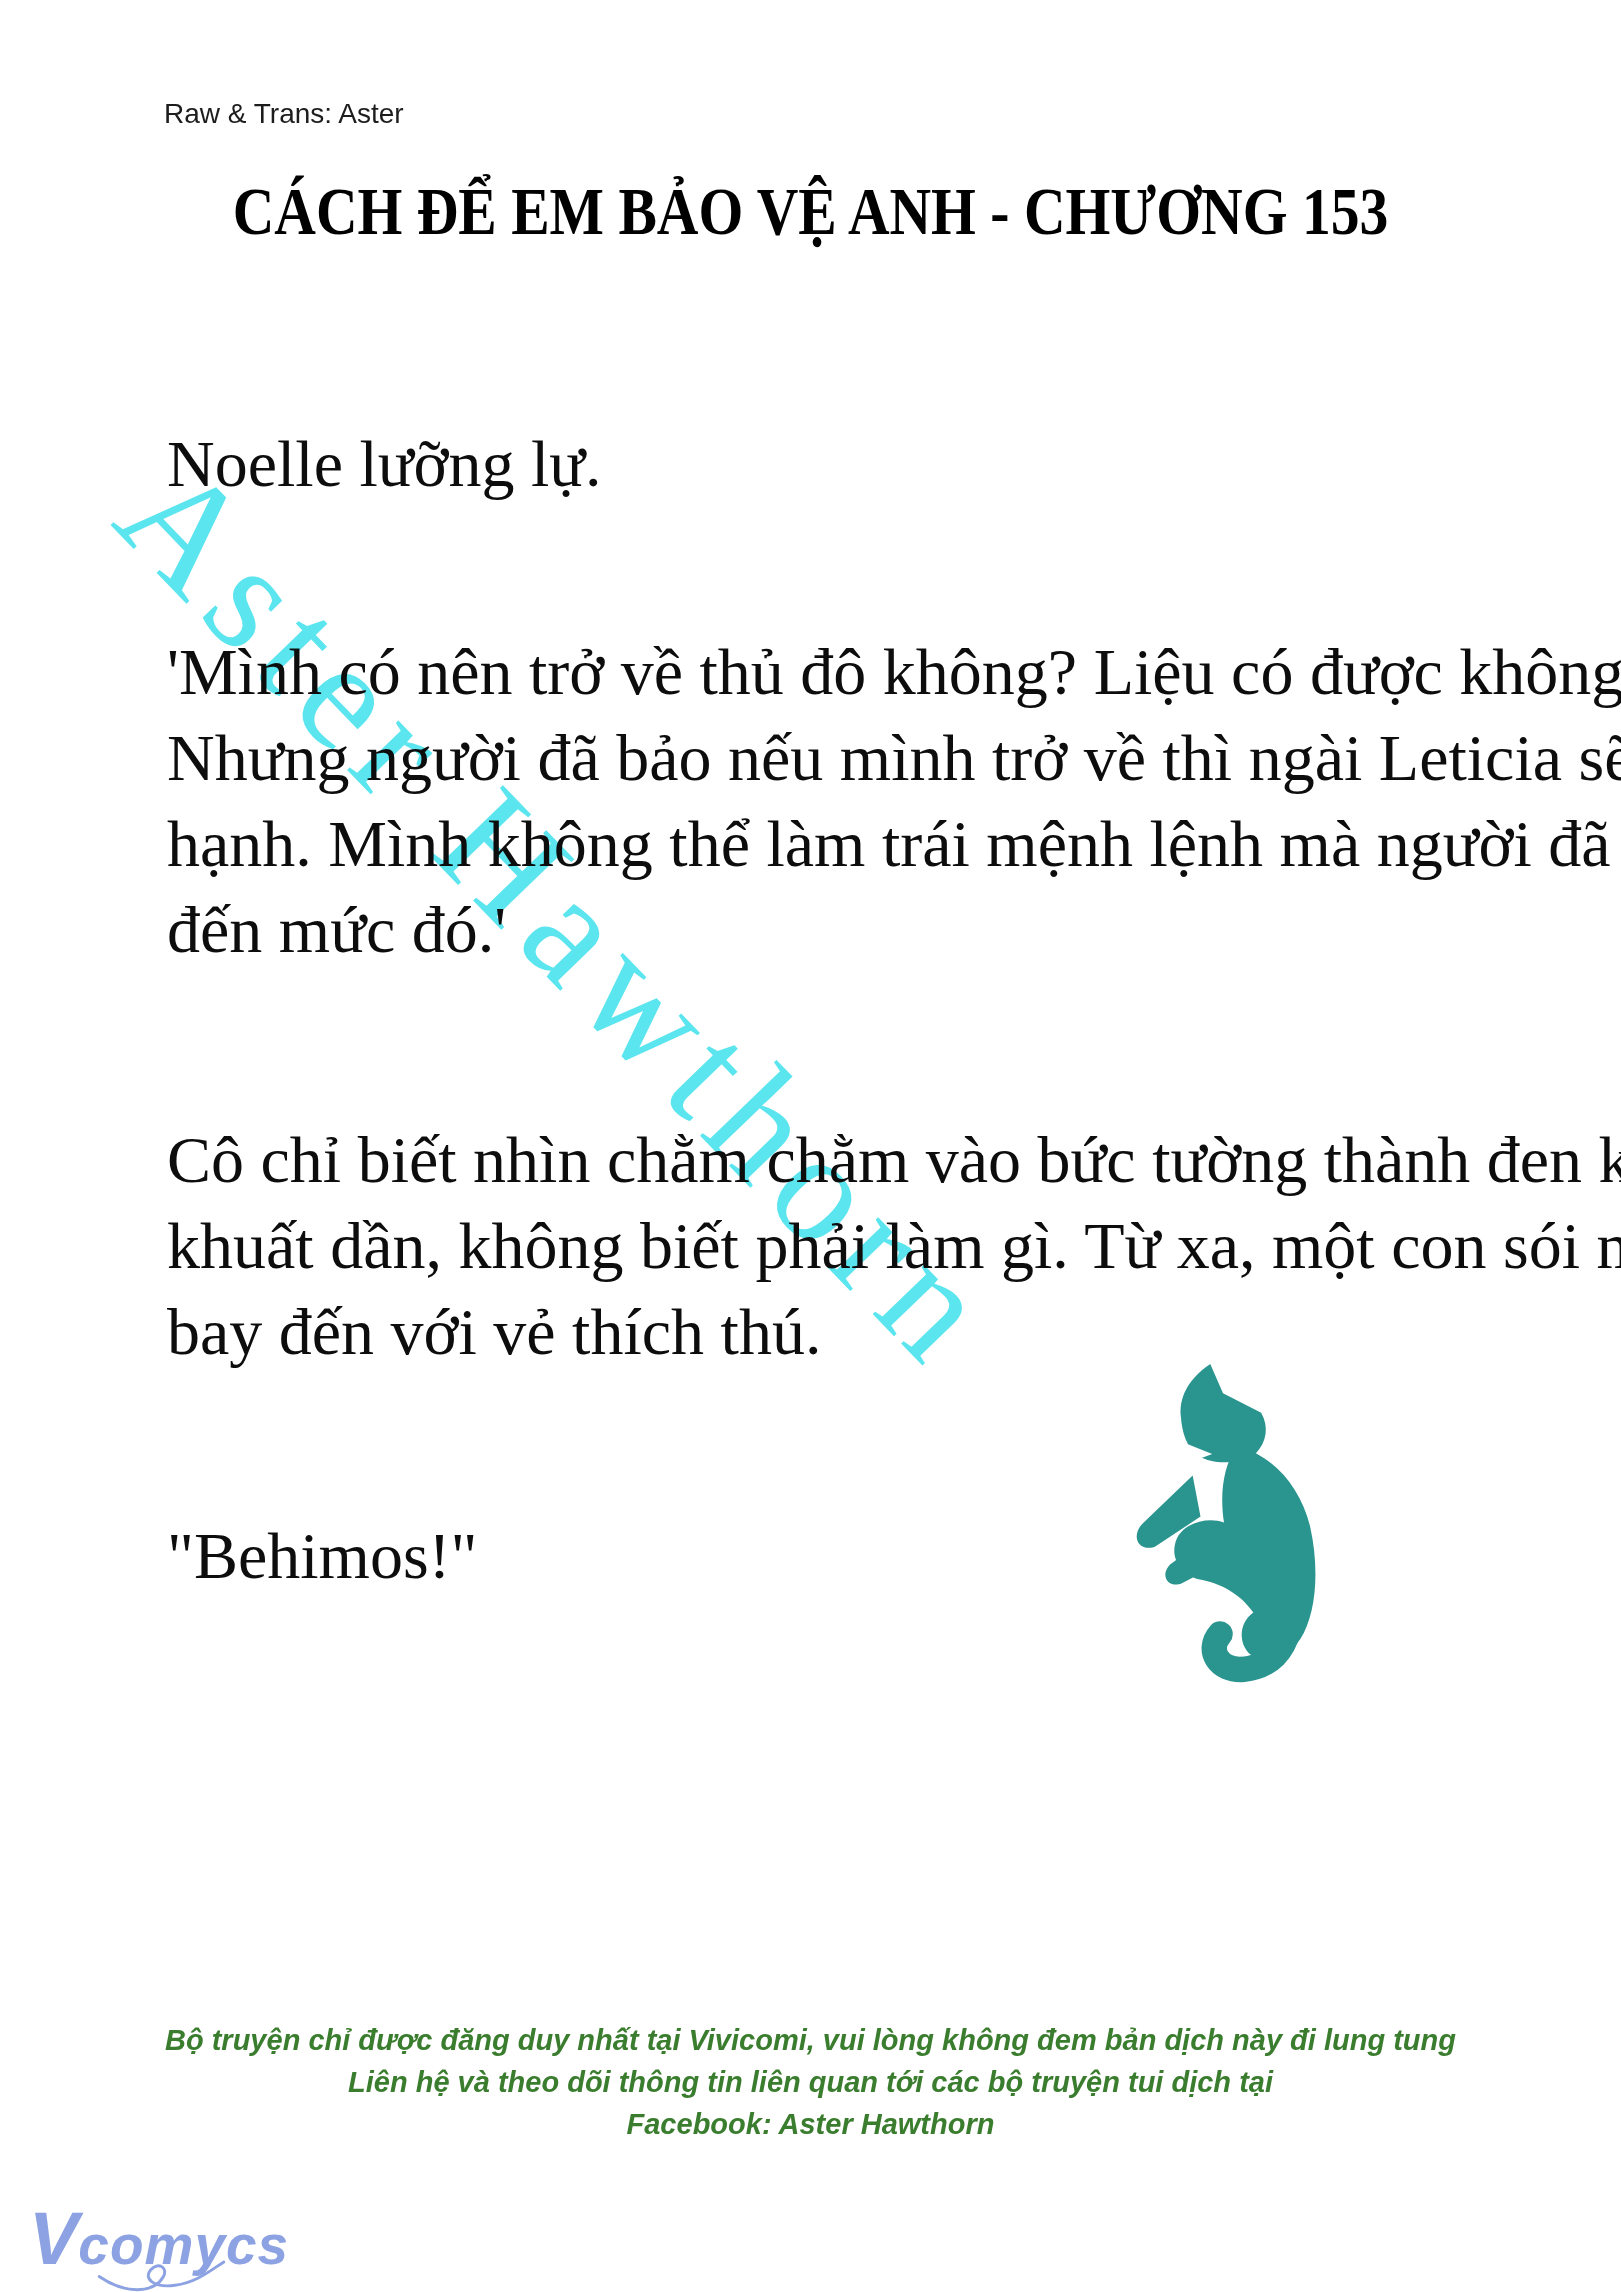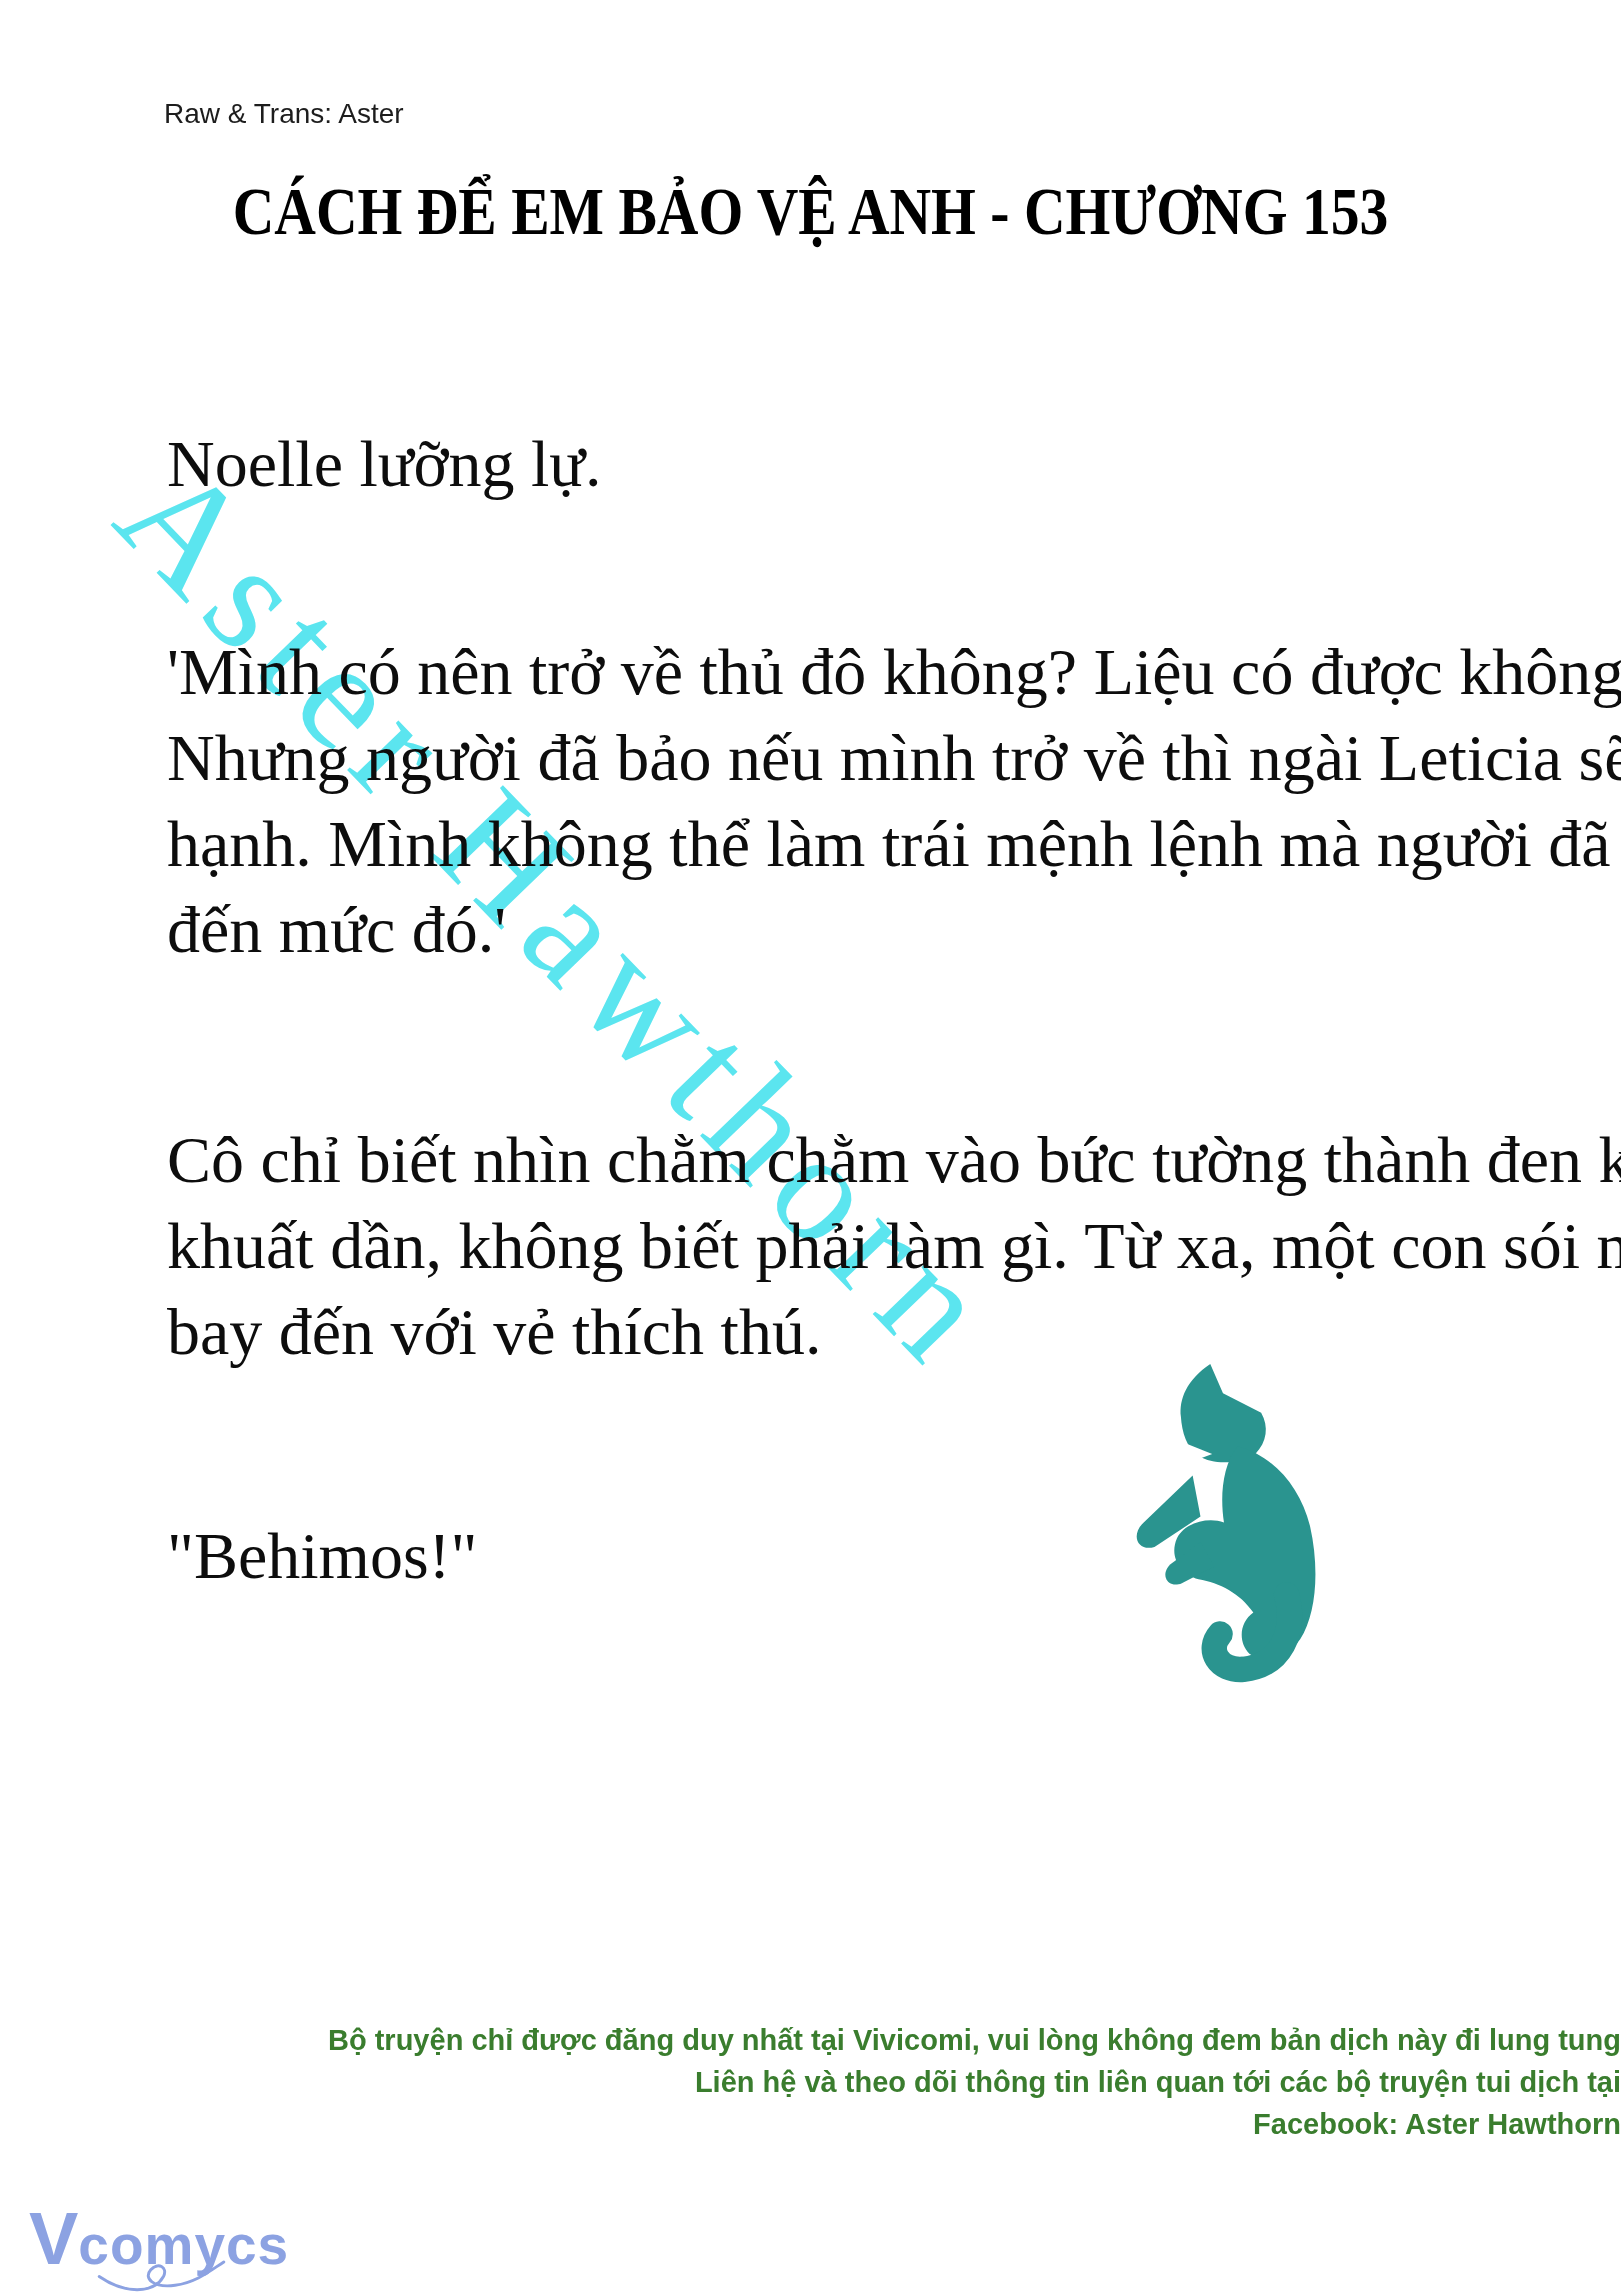--- a/index.html
+++ b/index.html
@@ -69,33 +69,35 @@
   .cat{
     position:absolute;
     left:1122px; top:1360px;
     width:201px; height:323px;
     z-index:1;
   }
   .footer{
     position:absolute;
     left:0; top:2019px;
     width:100%;
-    text-align:right;
+    text-align:center;
     font-family:"Liberation Sans", sans-serif;
     font-weight:bold;
+    font-style:italic;
     font-size:29px;
     line-height:42px;
     color:#3A7D2E;
     z-index:2;
   }
   .logo{
     position:absolute;
     left:29px; top:2202px;
     font-family:"Liberation Sans", sans-serif;
     font-weight:bold;
+    font-style:italic;
     color:#8CA2E2;
     z-index:2;
     line-height:1;
     white-space:nowrap;
   }
   .logo .logo-v{font-size:74px;}
   .logo .logo-rest{font-size:55px; letter-spacing:1px;}
   .logo-flourish{
     position:absolute;
     left:93px; top:2259px;

